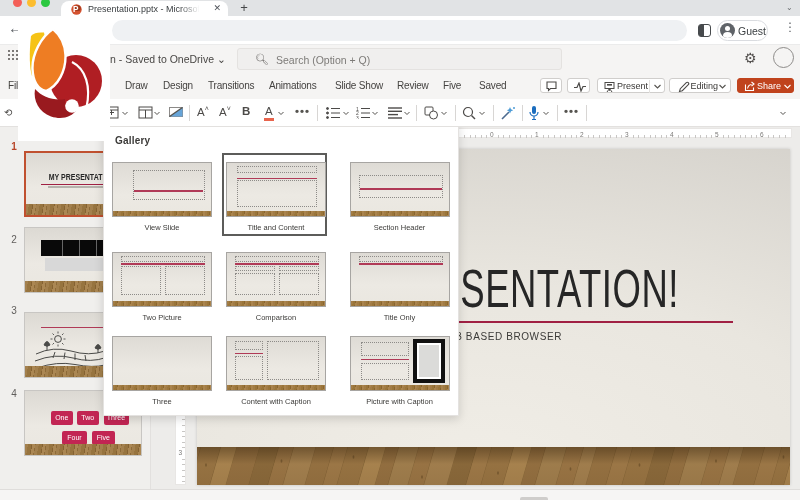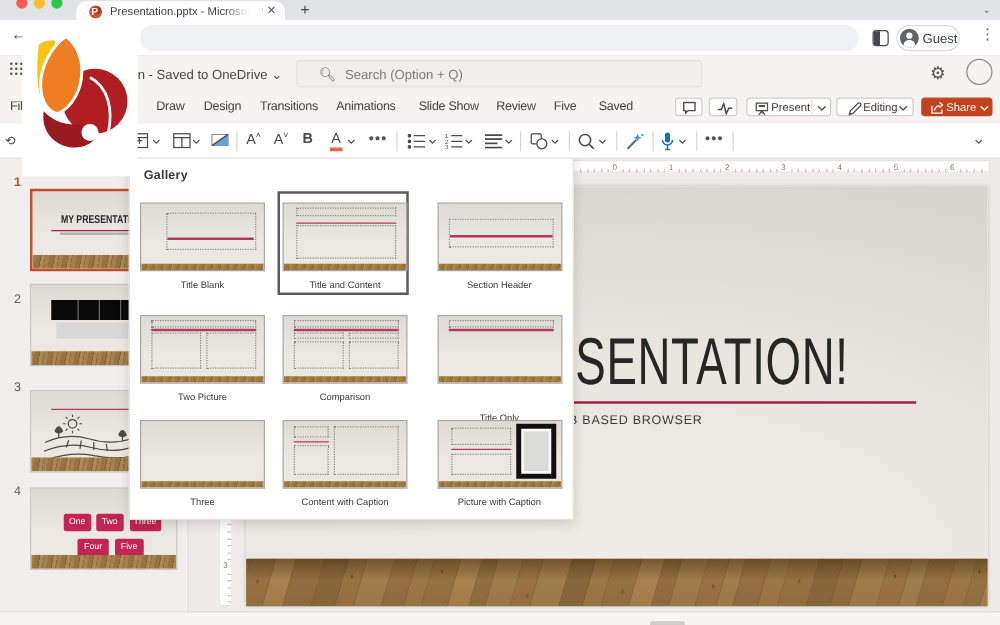--- a/index.html
+++ b/index.html
@@ -392,21 +392,21 @@
 
   <div id="gallery">
     <div id="gtitle">Gallery</div>
     <div id="gselect"></div>
     <div id="gcells">
         <div class="gcell" style="left:8px;top:39px">
           <div class="dot" style="left:20px;top:7px;width:72px;height:30px"></div>
           <div class="rl" style="left:21px;top:27px;width:69px"></div>
           <div class="gwood"></div>
         </div>
-        <div class="gcap" style="left:-2px;top:100px">Title Blank</div>
+        <div class="gcap" style="left:-2px;top:100px">View Slide</div>
         <div class="gcell" style="left:122px;top:39px">
           <div class="dot" style="left:10px;top:3px;width:80px;height:7px"></div>
           <div class="rl" style="left:10px;top:14.5px;width:80px"></div>
           <div class="dot" style="left:10px;top:17px;width:80px;height:27px"></div>
           <div class="gwood"></div>
         </div>
         <div class="gcap" style="left:112px;top:100px">Title and Content</div>
         <div class="gcell" style="left:245.5px;top:39px">
           <div class="dot" style="left:8px;top:12px;width:84px;height:23px"></div>
           <div class="rl" style="left:9px;top:25px;width:82px"></div>
@@ -429,21 +429,21 @@
           <div class="dot" style="left:8px;top:20px;width:40px;height:22px"></div>
           <div class="dot" style="left:52px;top:20px;width:40px;height:22px"></div>
           <div class="gwood"></div>
         </div>
         <div class="gcap" style="left:112px;top:190px">Comparison</div>
         <div class="gcell" style="left:245.5px;top:129px">
           <div class="dot" style="left:8px;top:3px;width:84px;height:6px"></div>
           <div class="rl" style="left:8px;top:10px;width:84px"></div>
           <div class="gwood"></div>
         </div>
-        <div class="gcap" style="left:235.5px;top:207px">Title Only</div>
+        <div class="gcap" style="left:235.5px;top:190px">Title Only</div>
         <div class="gcell" style="left:8px;top:212.5px">
           <div class="gwood"></div>
         </div>
         <div class="gcap" style="left:-2px;top:273.5px">Three</div>
         <div class="gcell" style="left:122px;top:212.5px">
           <div class="dot" style="left:8px;top:4px;width:28px;height:9px"></div>
           <div class="rl" style="left:8px;top:16px;width:28px"></div>
           <div class="dot" style="left:8px;top:19px;width:28px;height:24px"></div>
           <div class="dot" style="left:40px;top:4px;width:52px;height:39px"></div>
           <div class="gwood"></div>

